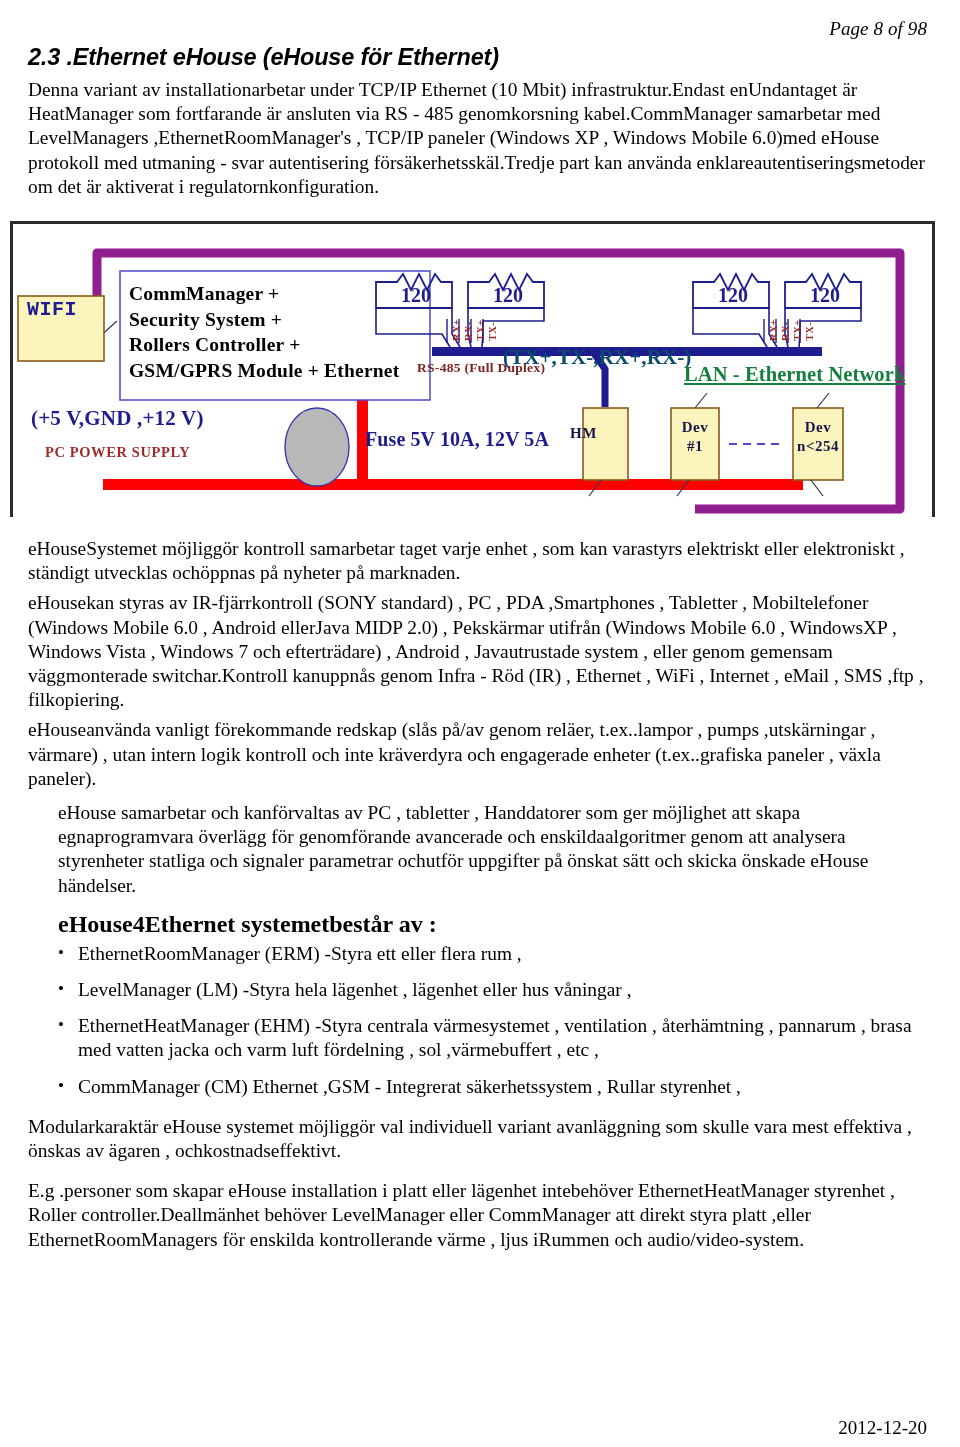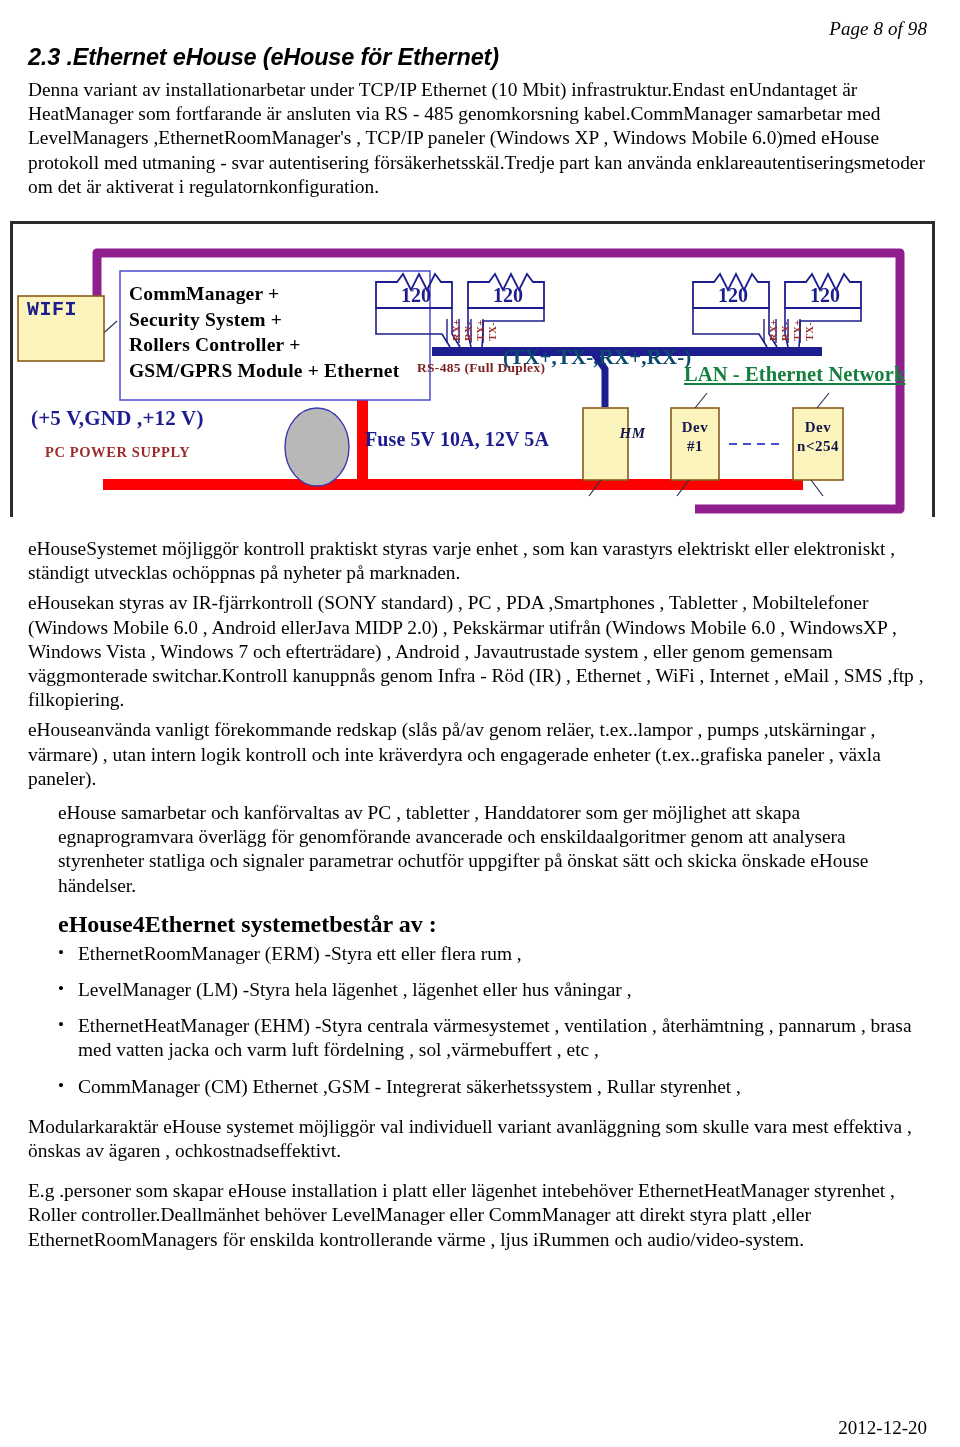--- a/index.html
+++ b/index.html
@@ -343,28 +343,28 @@
     <div class="pin-lbl" style="left:446px; top:120px;">RX+</div>
     <div class="pin-lbl" style="left:458px; top:120px;">RX-</div>
     <div class="pin-lbl" style="left:470px; top:120px;">TX+</div>
     <div class="pin-lbl" style="left:482px; top:120px;">TX-</div>
 
     <div class="pin-lbl" style="left:763px; top:120px;">RX+</div>
     <div class="pin-lbl" style="left:775px; top:120px;">RX-</div>
     <div class="pin-lbl" style="left:787px; top:120px;">TX+</div>
     <div class="pin-lbl" style="left:799px; top:120px;">TX-</div>
 
-    <div class="devbox-lbl" style="left:606px; top:203px; width:43px;font-style:italic;">HM</div>
+    <div class="devbox-lbl" style="left:557px; top:203px; width:43px;">HM</div>
     <div class="devbox-lbl" style="left:666px; top:197px; width:48px;">Dev</div>
     <div class="devbox-lbl" style="left:666px; top:216px; width:48px;">#1</div>
     <div class="devbox-lbl" style="left:788px; top:197px; width:50px;">Dev</div>
     <div class="devbox-lbl" style="left:788px; top:216px; width:50px;">n&lt;254</div>
   </div>
 
-  <p class="body spaced-top">eHouseSystemet möjliggör kontroll praktiskt styras varje enhet , som kan varastyrs elektriskt eller elektroniskt , ständigt utvecklas ochöppnas på nyheter på marknaden.</p>
+  <p class="body spaced-top">eHouseSystemet möjliggör kontroll samarbetar taget varje enhet , som kan varastyrs elektriskt eller elektroniskt , ständigt utvecklas ochöppnas på nyheter på marknaden.</p>
   <p class="body">eHousekan styras av IR-fjärrkontroll (SONY standard) , PC , PDA ,Smartphones , Tabletter , Mobiltelefoner (Windows Mobile 6.0 , Android ellerJava MIDP 2.0) , Pekskärmar utifrån (Windows Mobile 6.0 , WindowsXP , Windows Vista , Windows 7 och efterträdare) , Android , Javautrustade system , eller genom gemensam väggmonterade switchar.Kontroll kanuppnås genom Infra - Röd (IR) , Ethernet , WiFi , Internet , eMail , SMS ,ftp , filkopiering.</p>
   <p class="body">eHouseanvända vanligt förekommande redskap (slås på/av genom reläer, t.ex..lampor , pumps ,utskärningar , värmare) , utan intern logik kontroll och inte kräverdyra och engagerade enheter (t.ex..grafiska paneler , växla paneler).</p>
   <p class="body indent">eHouse samarbetar och kanförvaltas av PC , tabletter , Handdatorer som ger möjlighet att skapa egnaprogramvara överlägg för genomförande avancerade och enskildaalgoritmer genom att analysera styrenheter statliga och signaler parametrar ochutför uppgifter på önskat sätt och skicka önskade eHouse händelser.</p>
 
   <h3 class="sub-heading">eHouse4Ethernet systemetbestår av :</h3>
 
   <ul class="feature-list">
     <li>EthernetRoomManager (ERM) -Styra ett eller flera rum ,</li>
     <li>LevelManager (LM) -Styra hela lägenhet , lägenhet eller hus våningar ,</li>
     <li>EthernetHeatManager (EHM) -Styra centrala värmesystemet , ventilation , återhämtning , pannarum , brasa med vatten jacka och varm luft fördelning , sol ,värmebuffert , etc ,</li>

